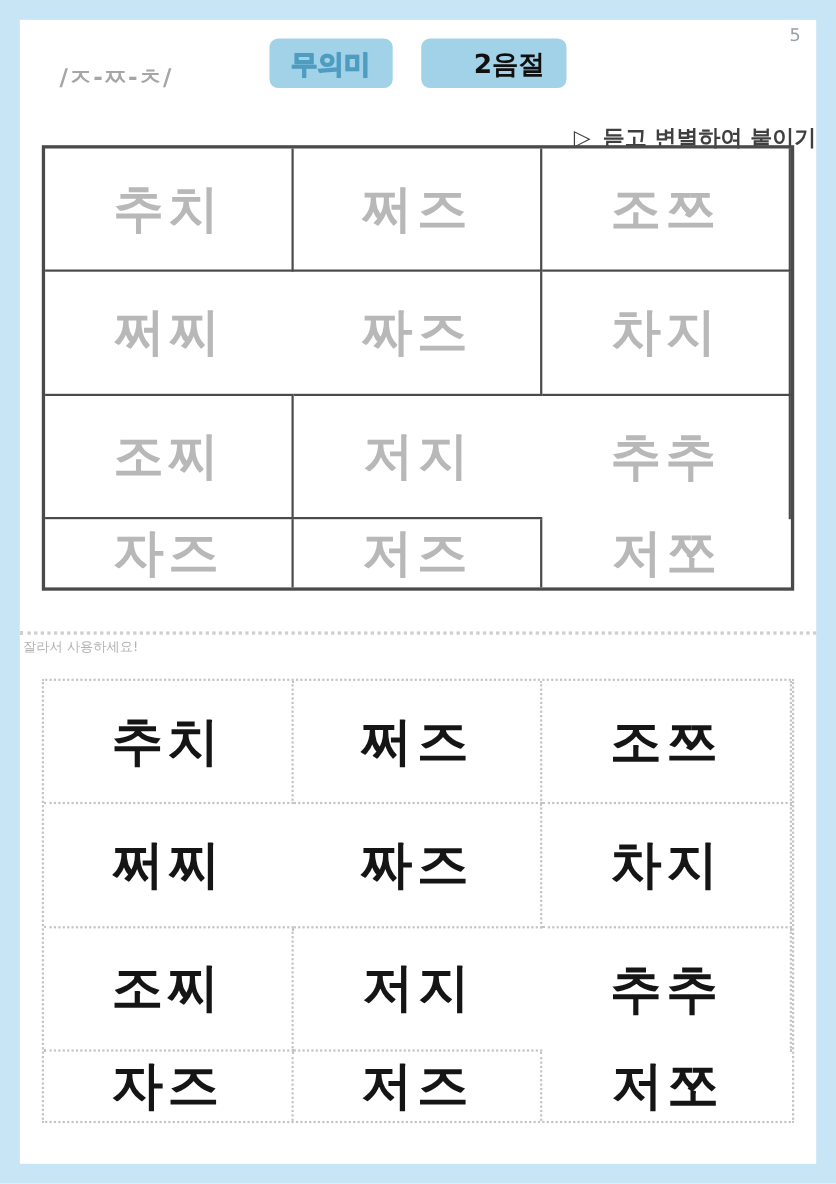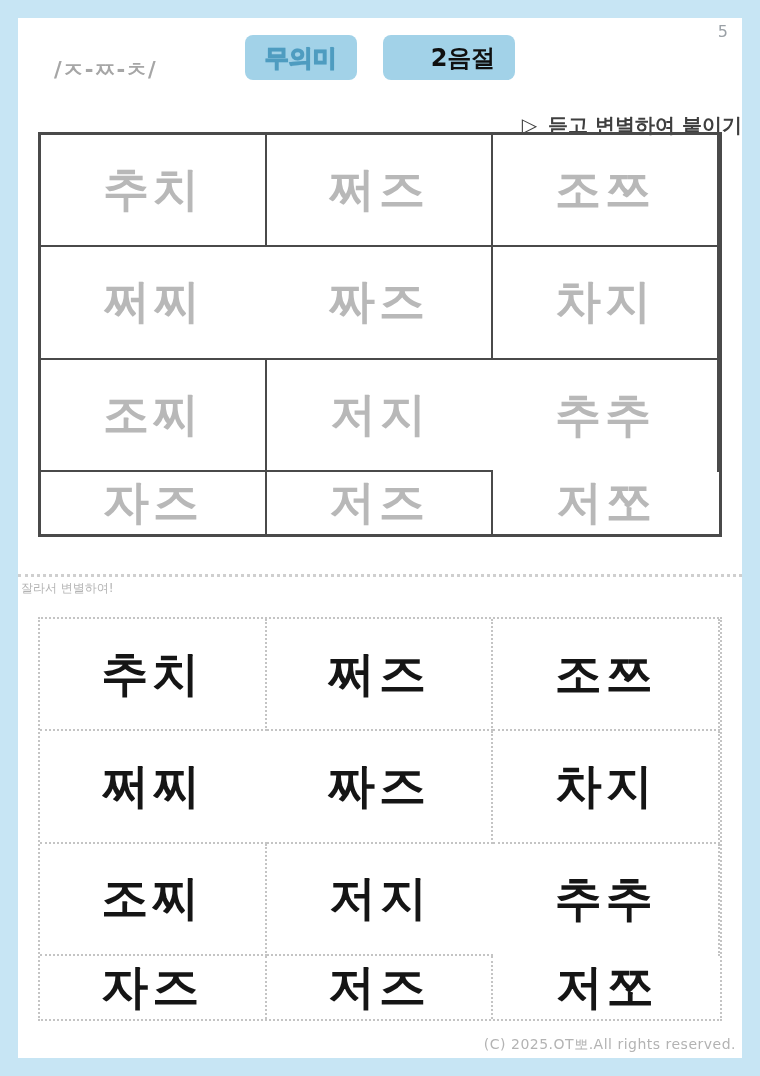--- a/index.html
+++ b/index.html
@@ -160,32 +160,31 @@
     <div class="cell">차지</div>
     <div class="cell">조찌</div>
     <div class="cell">저지</div>
     <div class="cell">추추</div>
     <div class="cell">자즈</div>
     <div class="cell">저즈</div>
     <div class="cell">저쪼</div>
   </div>
 
   <div class="cut-line"></div>
-  <div class="cut-label">잘라서 변별하여!</div>
+  <div class="cut-label">잘라서 사용하세요!</div>
 
   <div class="grid cutout-grid">
     <div class="cell">추치</div>
     <div class="cell">쩌즈</div>
     <div class="cell">조쯔</div>
     <div class="cell">쩌찌</div>
     <div class="cell">짜즈</div>
     <div class="cell">차지</div>
     <div class="cell">조찌</div>
     <div class="cell">저지</div>
     <div class="cell">추추</div>
     <div class="cell">자즈</div>
     <div class="cell">저즈</div>
     <div class="cell">저쪼</div>
   </div>
 
-  <div class="footer">(C) 2025.OT뽀.All rights reserved.</div>
 
 </div>
 
 </body></html>

